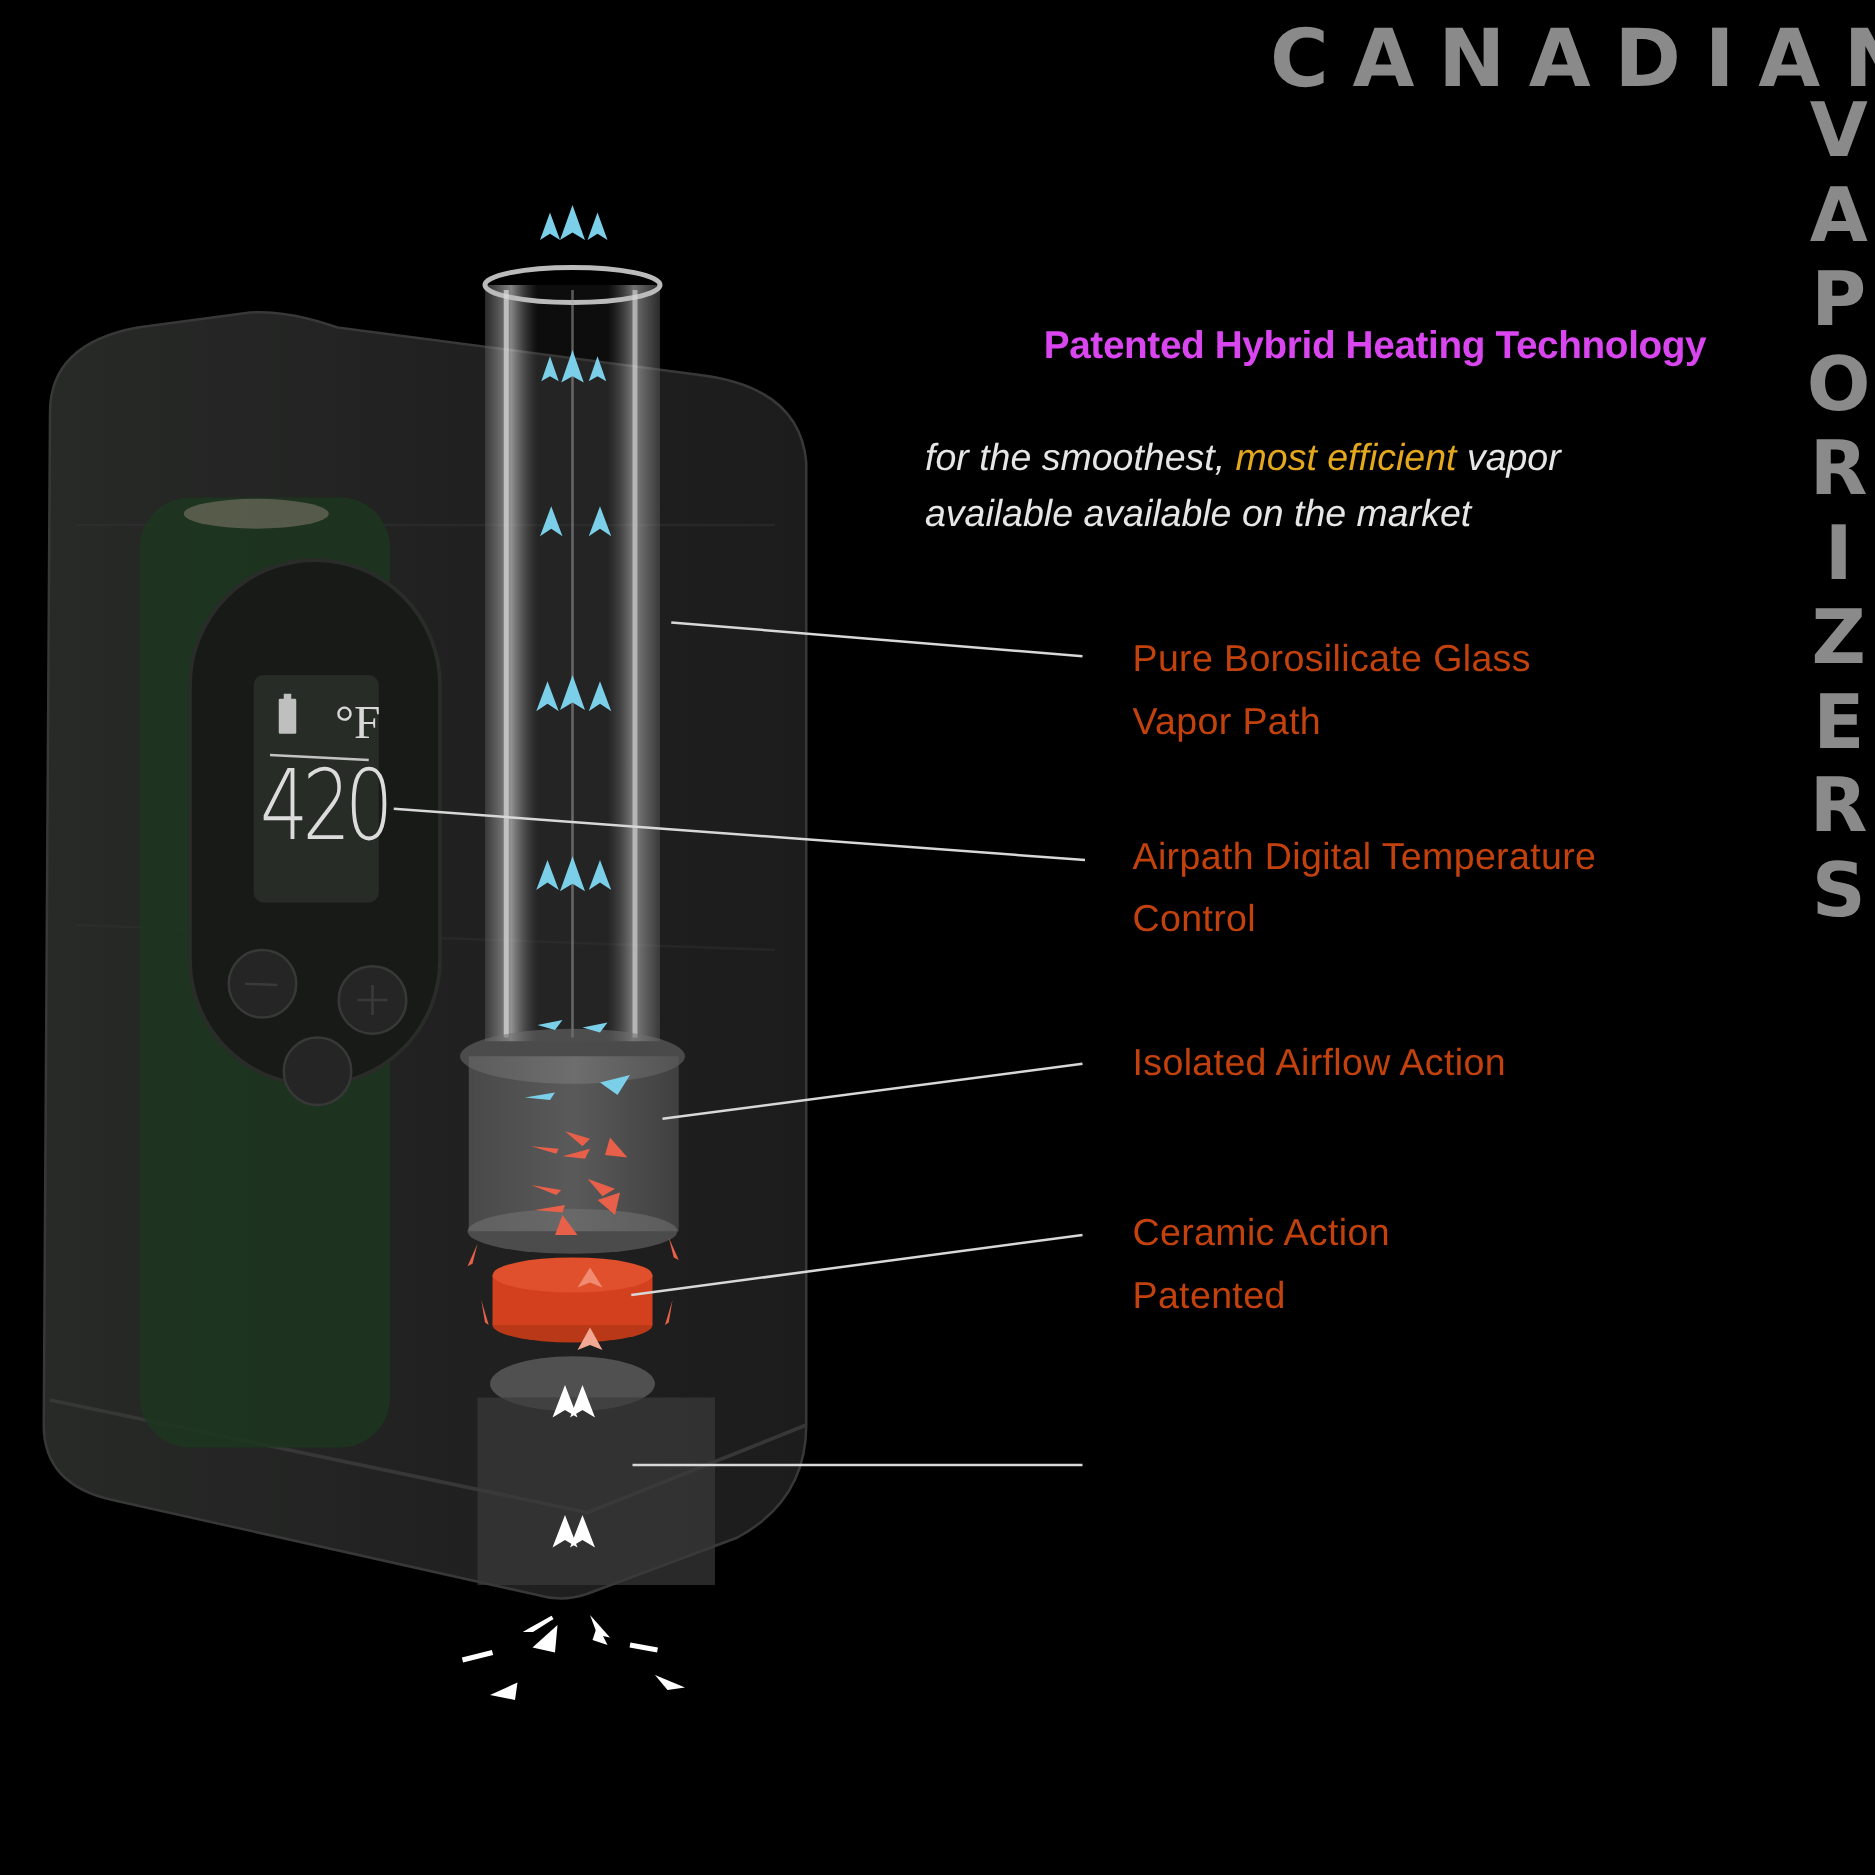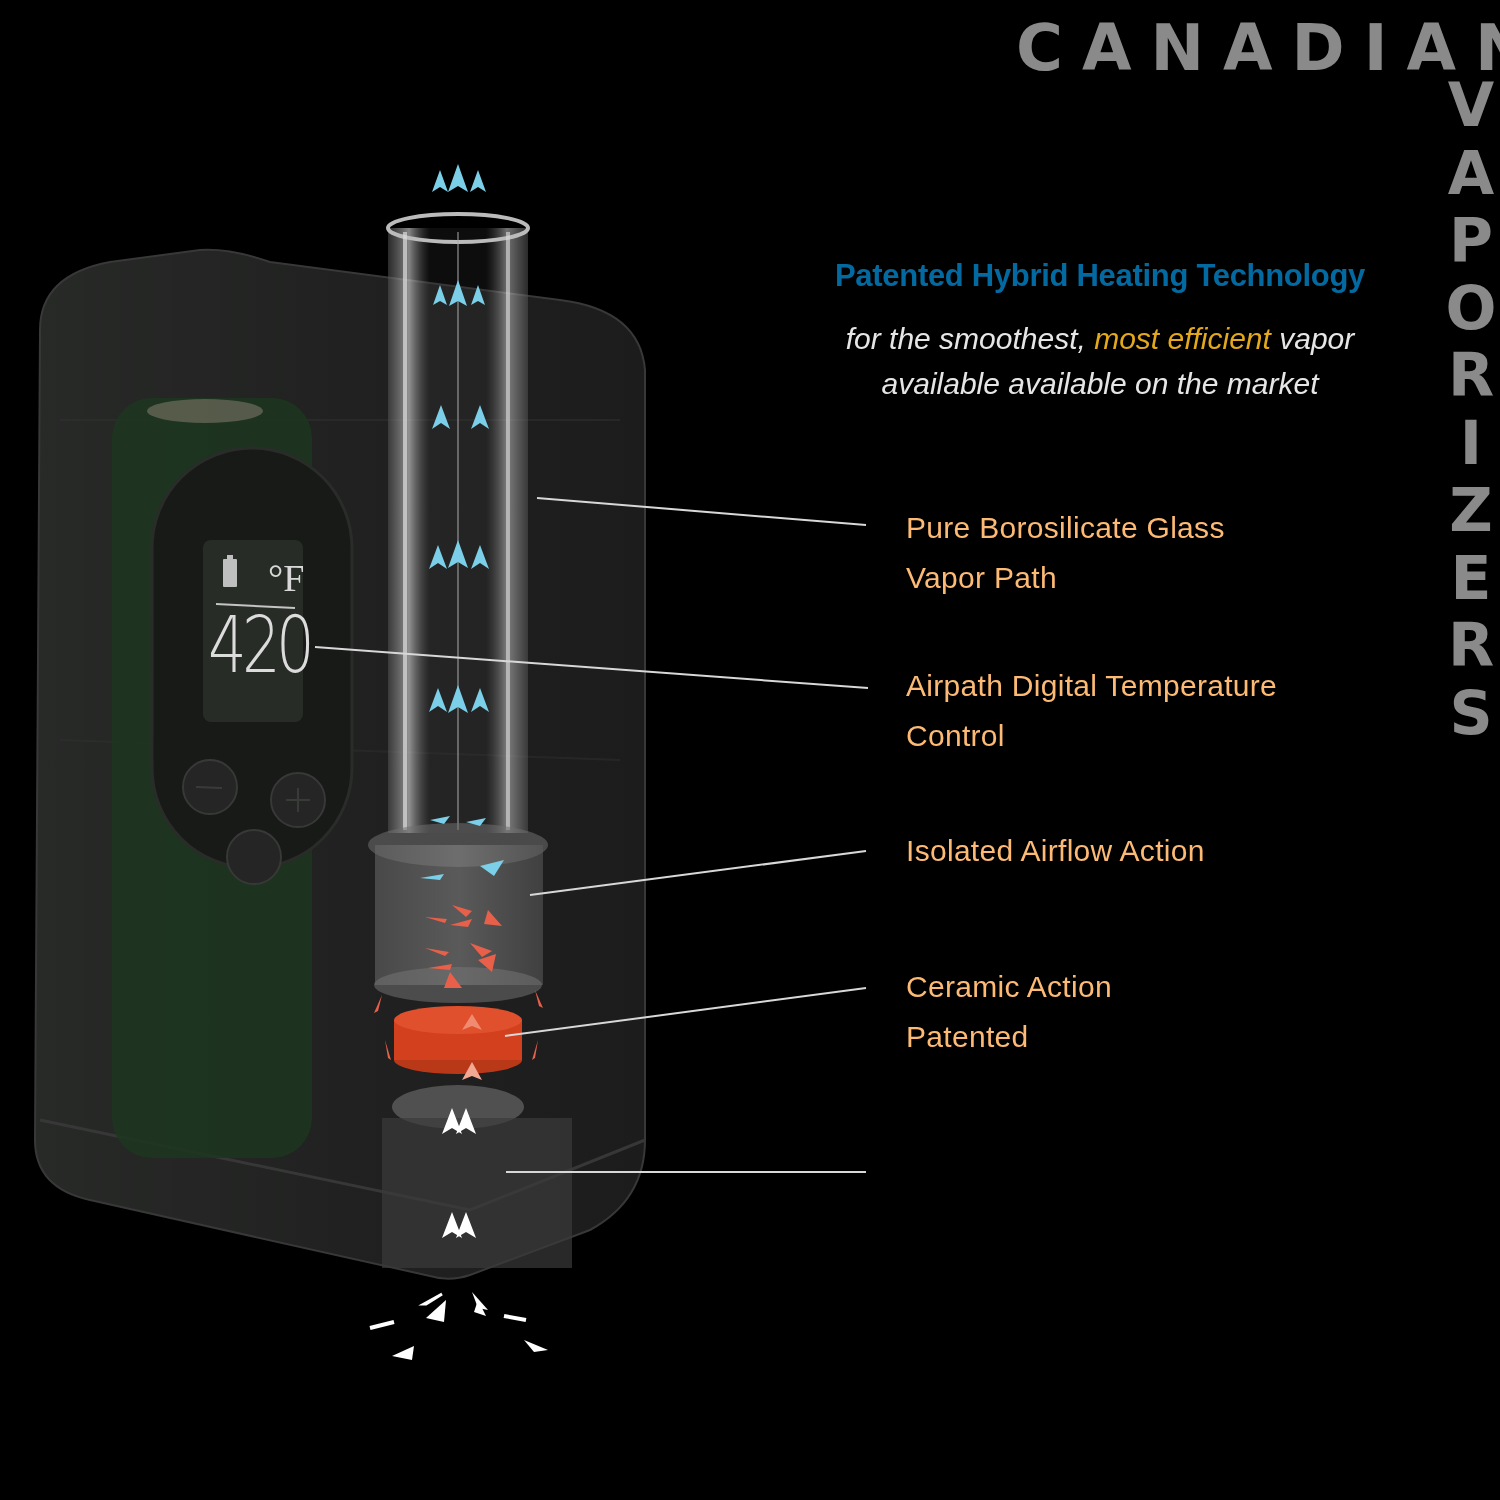--- a/index.html
+++ b/index.html
@@ -4,25 +4,25 @@
 <style>
   html, body { margin:0; padding:0; background:#000; }
   body { width:1500px; height:1500px; position:relative; overflow:hidden; font-family:"Liberation Sans", sans-serif; }
   .abs { position:absolute; }
   #stage { position:absolute; left:0; top:0; width:1500px; height:1500px; }
 
   .brand-h { position:absolute; left:1016px; top:12px; font-family:"DejaVu Sans", sans-serif; font-weight:bold; font-size:64px; letter-spacing:19px; color:#8a8a8a; line-height:72px; white-space:nowrap; }
   .brand-v { position:absolute; left:1442px; top:72px; width:58px; font-family:"DejaVu Sans", sans-serif; font-weight:bold; font-size:60px; color:#8a8a8a; line-height:67.5px; text-align:center; }
   .brand-v span { display:block; }
 
-  .headline { position:absolute; left:740px; top:258px; width:720px; text-align:center; color:#0369a1; font-weight:bold; font-size:31px; letter-spacing:-0.3px; }
-  .tagline { position:absolute; left:740px; top:316px; width:720px; text-align:center; color:#e6e6e6; font-style:italic; font-size:30px; line-height:45px; }
+  .headline { position:absolute; left:740px; top:258px; width:720px; text-align:center; color:#d946ef; font-weight:bold; font-size:31px; letter-spacing:-0.3px; }
+  .tagline { position:absolute; left:740px; top:344px; width:720px; text-align:left; color:#e6e6e6; font-style:italic; font-size:30px; line-height:45px; }
   .tagline .accent { color:#e3a81b; }
 
-  .callout { position:absolute; left:906px; color:#fdba74; font-size:30px; line-height:50px; letter-spacing:0.3px; }
+  .callout { position:absolute; left:906px; color:#c2410c; font-size:30px; line-height:50px; letter-spacing:0.3px; }
 
   .lcd-unit { position:absolute; left:268px; top:556px; font-family:"Liberation Serif", serif; font-size:38px; color:#d8d8d8; }
   .lcd-temp { position:absolute; left:208px; top:600px; font-family:"DejaVu Sans", sans-serif; font-size:78px; color:#dcdcdc; letter-spacing:-6px; transform:scaleX(0.78); transform-origin:left top; font-weight:300; }
 </style>
 </head>
 <body>
 
 <div id="stage">
 
   <svg class="abs" style="left:0;top:0" width="1500" height="1500">

